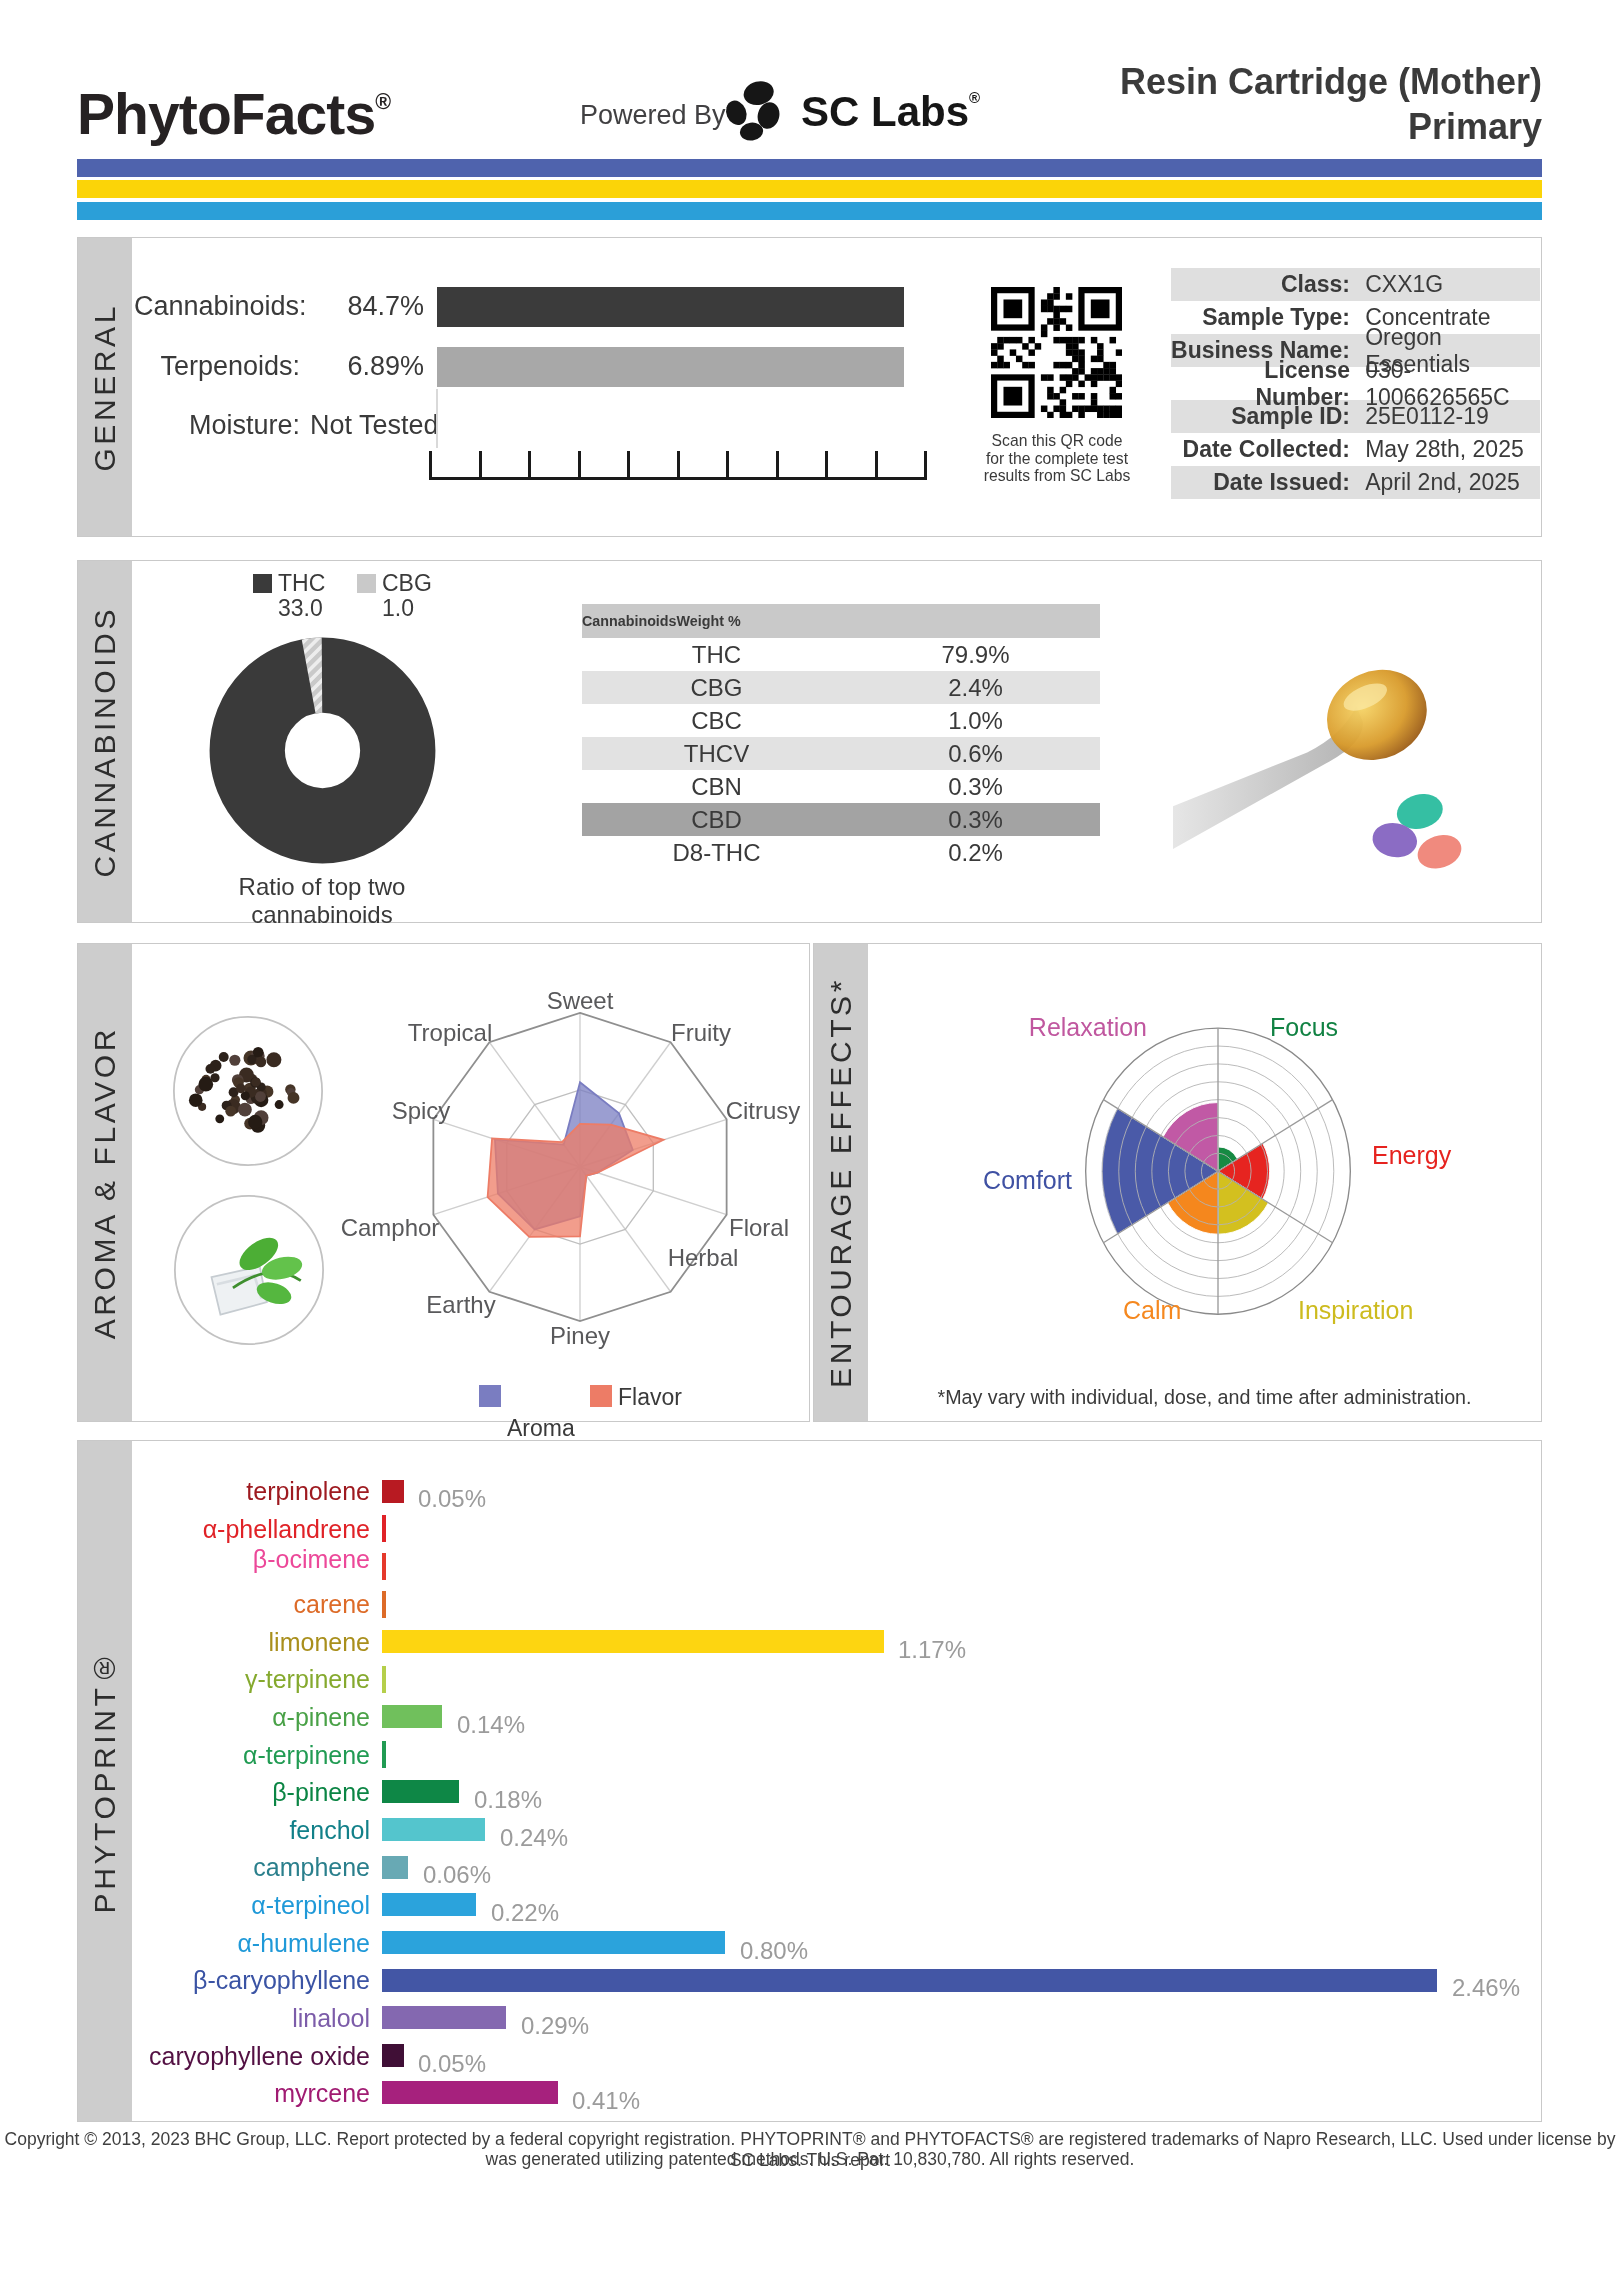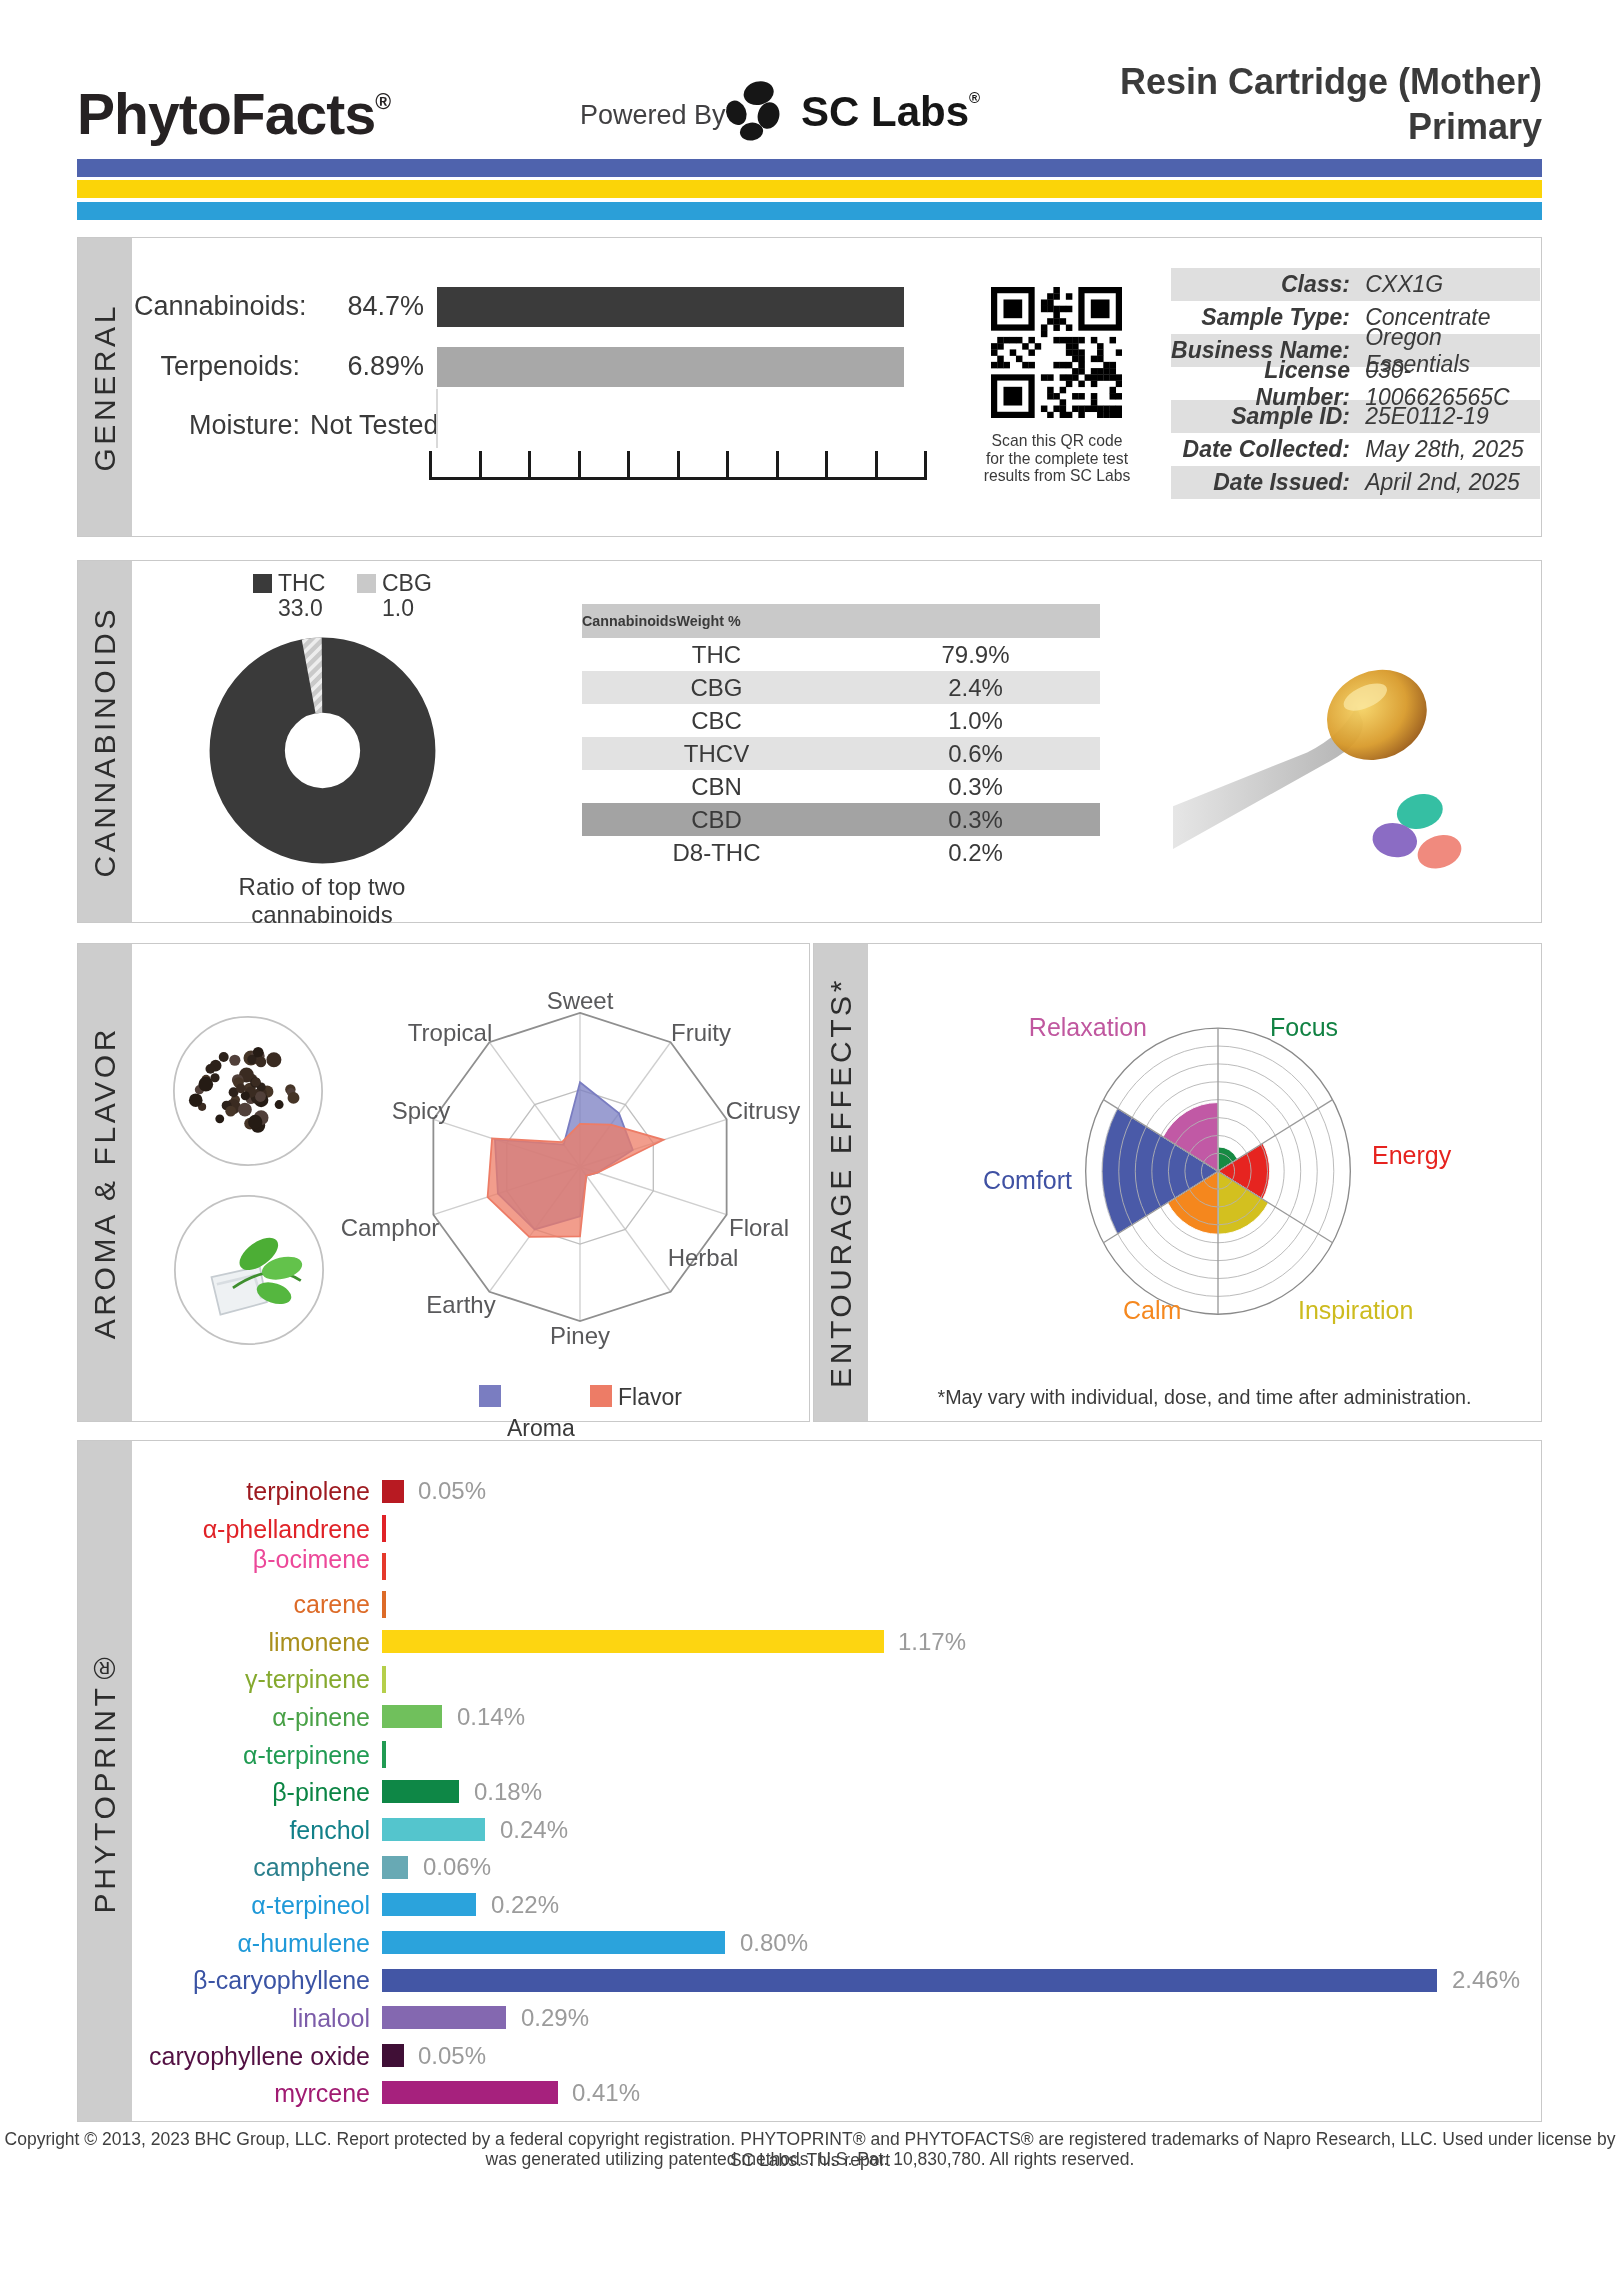--- a/index.html
+++ b/index.html
@@ -20,21 +20,21 @@
   .info-row .v{flex:1;text-align:left;font-size:23px;padding-left:7.2px;}
   .ctable-row{display:flex;width:518px;height:33px;align-items:center;}
   .ctable-row .c1{width:269px;text-align:center;font-size:24px;}
   .ctable-row .c2{width:249px;text-align:center;font-size:24px;}
   .ctable-head{display:flex;width:518px;height:34px;align-items:center;background:#c9c9c9;font-weight:bold;}
   .axis-label{position:absolute;transform:translate(-50%,-50%);font-size:24px;color:#59595b;white-space:nowrap;}
   .eff-label{position:absolute;font-size:25px;white-space:nowrap;}
   .terp-name{position:absolute;left:116px;width:254px;text-align:right;font-size:25px;line-height:38px;}
   .terp-bar{position:absolute;height:23px;}
   .terp-tick{position:absolute;width:3.6px;height:27px;}
-  .terp-val{position:absolute;font-size:24px;color:#9b9b9b;line-height:38px;}
+  .terp-val{position:absolute;font-size:24px;color:#9b9b9b;line-height:38px;margin-top:8px;}
   .footer-line{position:absolute;left:0;width:1620px;text-align:center;font-size:17.5px;color:#3f3f3f;}
   .qr-caption{position:absolute;left:980px;width:154px;text-align:center;font-size:15.7px;line-height:18px;color:#3a3a3a;}
 </style>
 </head>
 <body>
 
 <div id="page">
 
   <div class="abs" style="left:77px;top:81px;font-size:57px;font-weight:600;color:#262223;letter-spacing:-0.9px;">
     <span>PhytoFacts</span><span style="font-size:21.5px;vertical-align:25px;">®</span>
@@ -217,21 +217,21 @@
       <rect x="104.28571428571429" y="6.9523809523809526" width="34.76190476190476" height="34.76190476190476" fill="#fff"></rect>
       <rect x="111.23809523809524" y="13.904761904761905" width="20.857142857142858" height="20.857142857142858" fill="#000"></rect>
       <rect x="0" y="97.33333333333334" width="48.66666666666667" height="48.66666666666667" fill="#000"></rect>
       <rect x="6.9523809523809526" y="104.28571428571429" width="34.76190476190476" height="34.76190476190476" fill="#fff"></rect>
       <rect x="13.904761904761905" y="111.23809523809524" width="20.857142857142858" height="20.857142857142858" fill="#000"></rect>
     </svg>
   <div class="qr-caption" style="top:432px;">Scan this QR code</div>
   <div class="qr-caption" style="top:450px;">for the complete test</div>
   <div class="qr-caption" style="top:467px;">results from SC Labs</div>
 
-  <div class="abs" id="info-table" style="left:1171px;top:268px;font-style:italic;">
+  <div class="abs" id="info-table" style="left:1171px;top:268px;">
       <div class="info-row" style="background: rgb(223, 223, 223);">
         <div class="k">Class:</div>
         <div class="v">CXX1G</div>
       </div>
       <div class="info-row" style="background: rgb(255, 255, 255);">
         <div class="k">Sample Type:</div>
         <div class="v">Concentrate</div>
       </div>
       <div class="info-row" style="background: rgb(223, 223, 223);">
         <div class="k">Business Name:</div>

